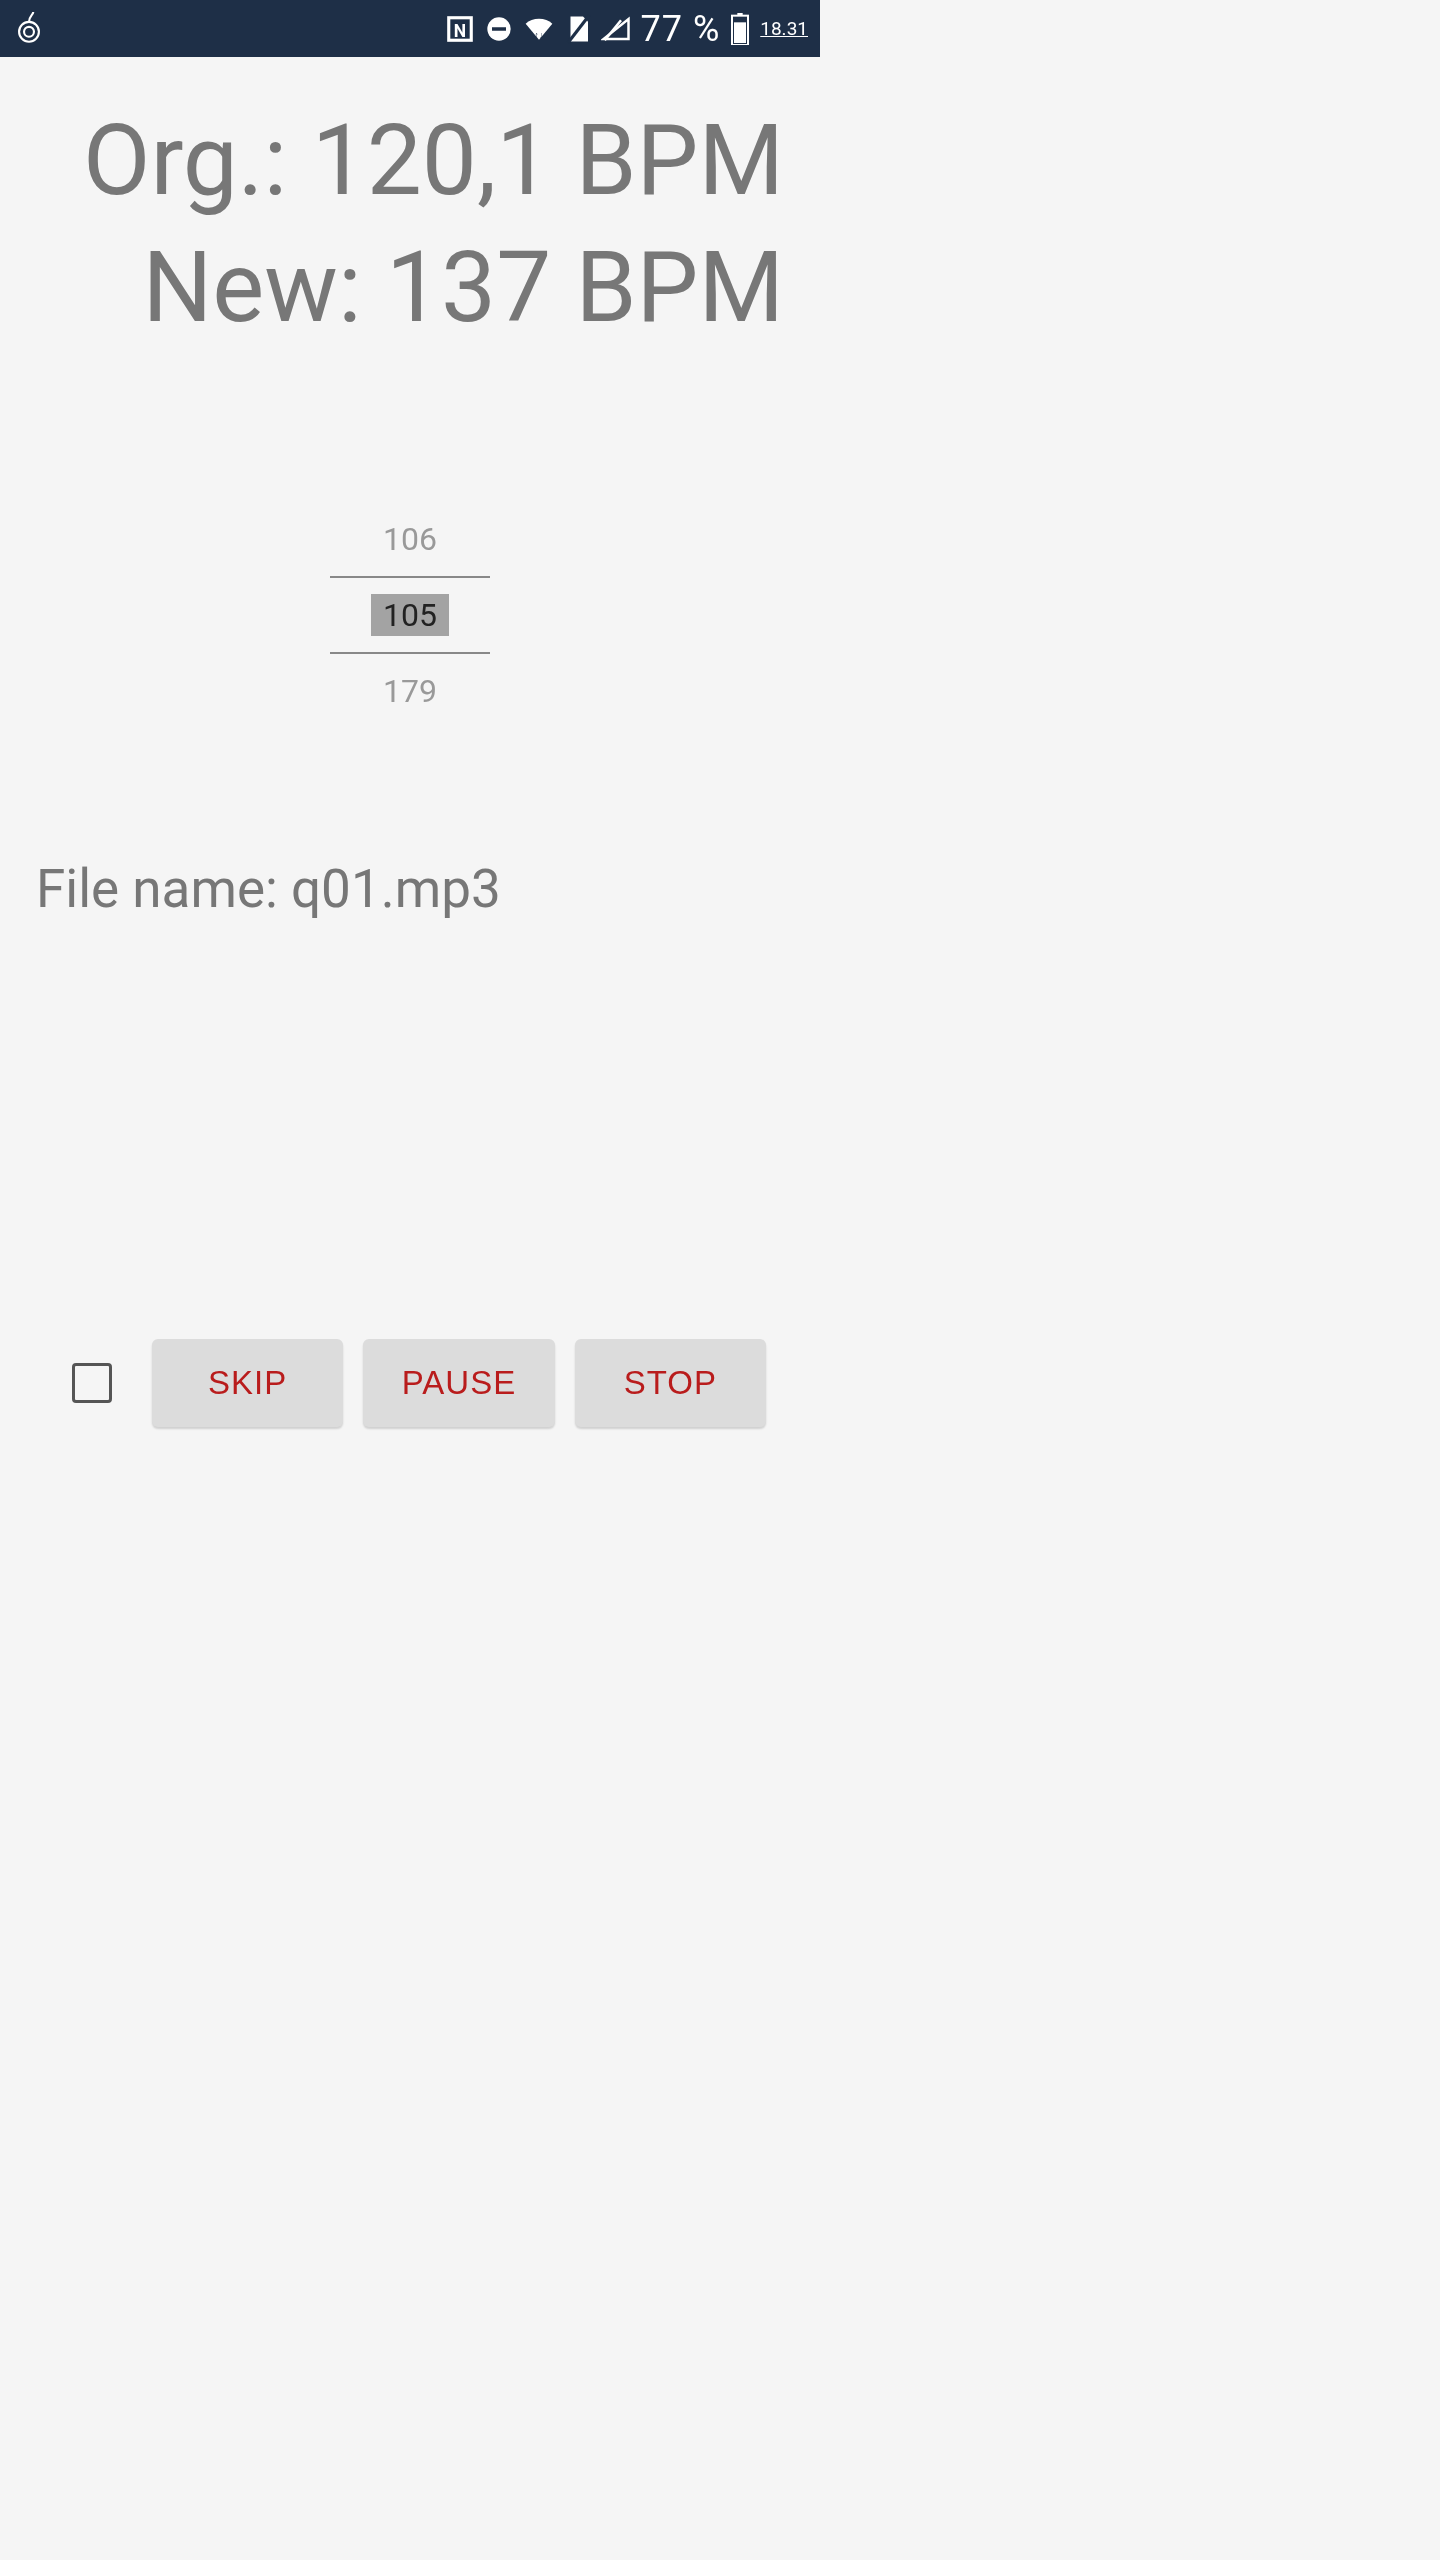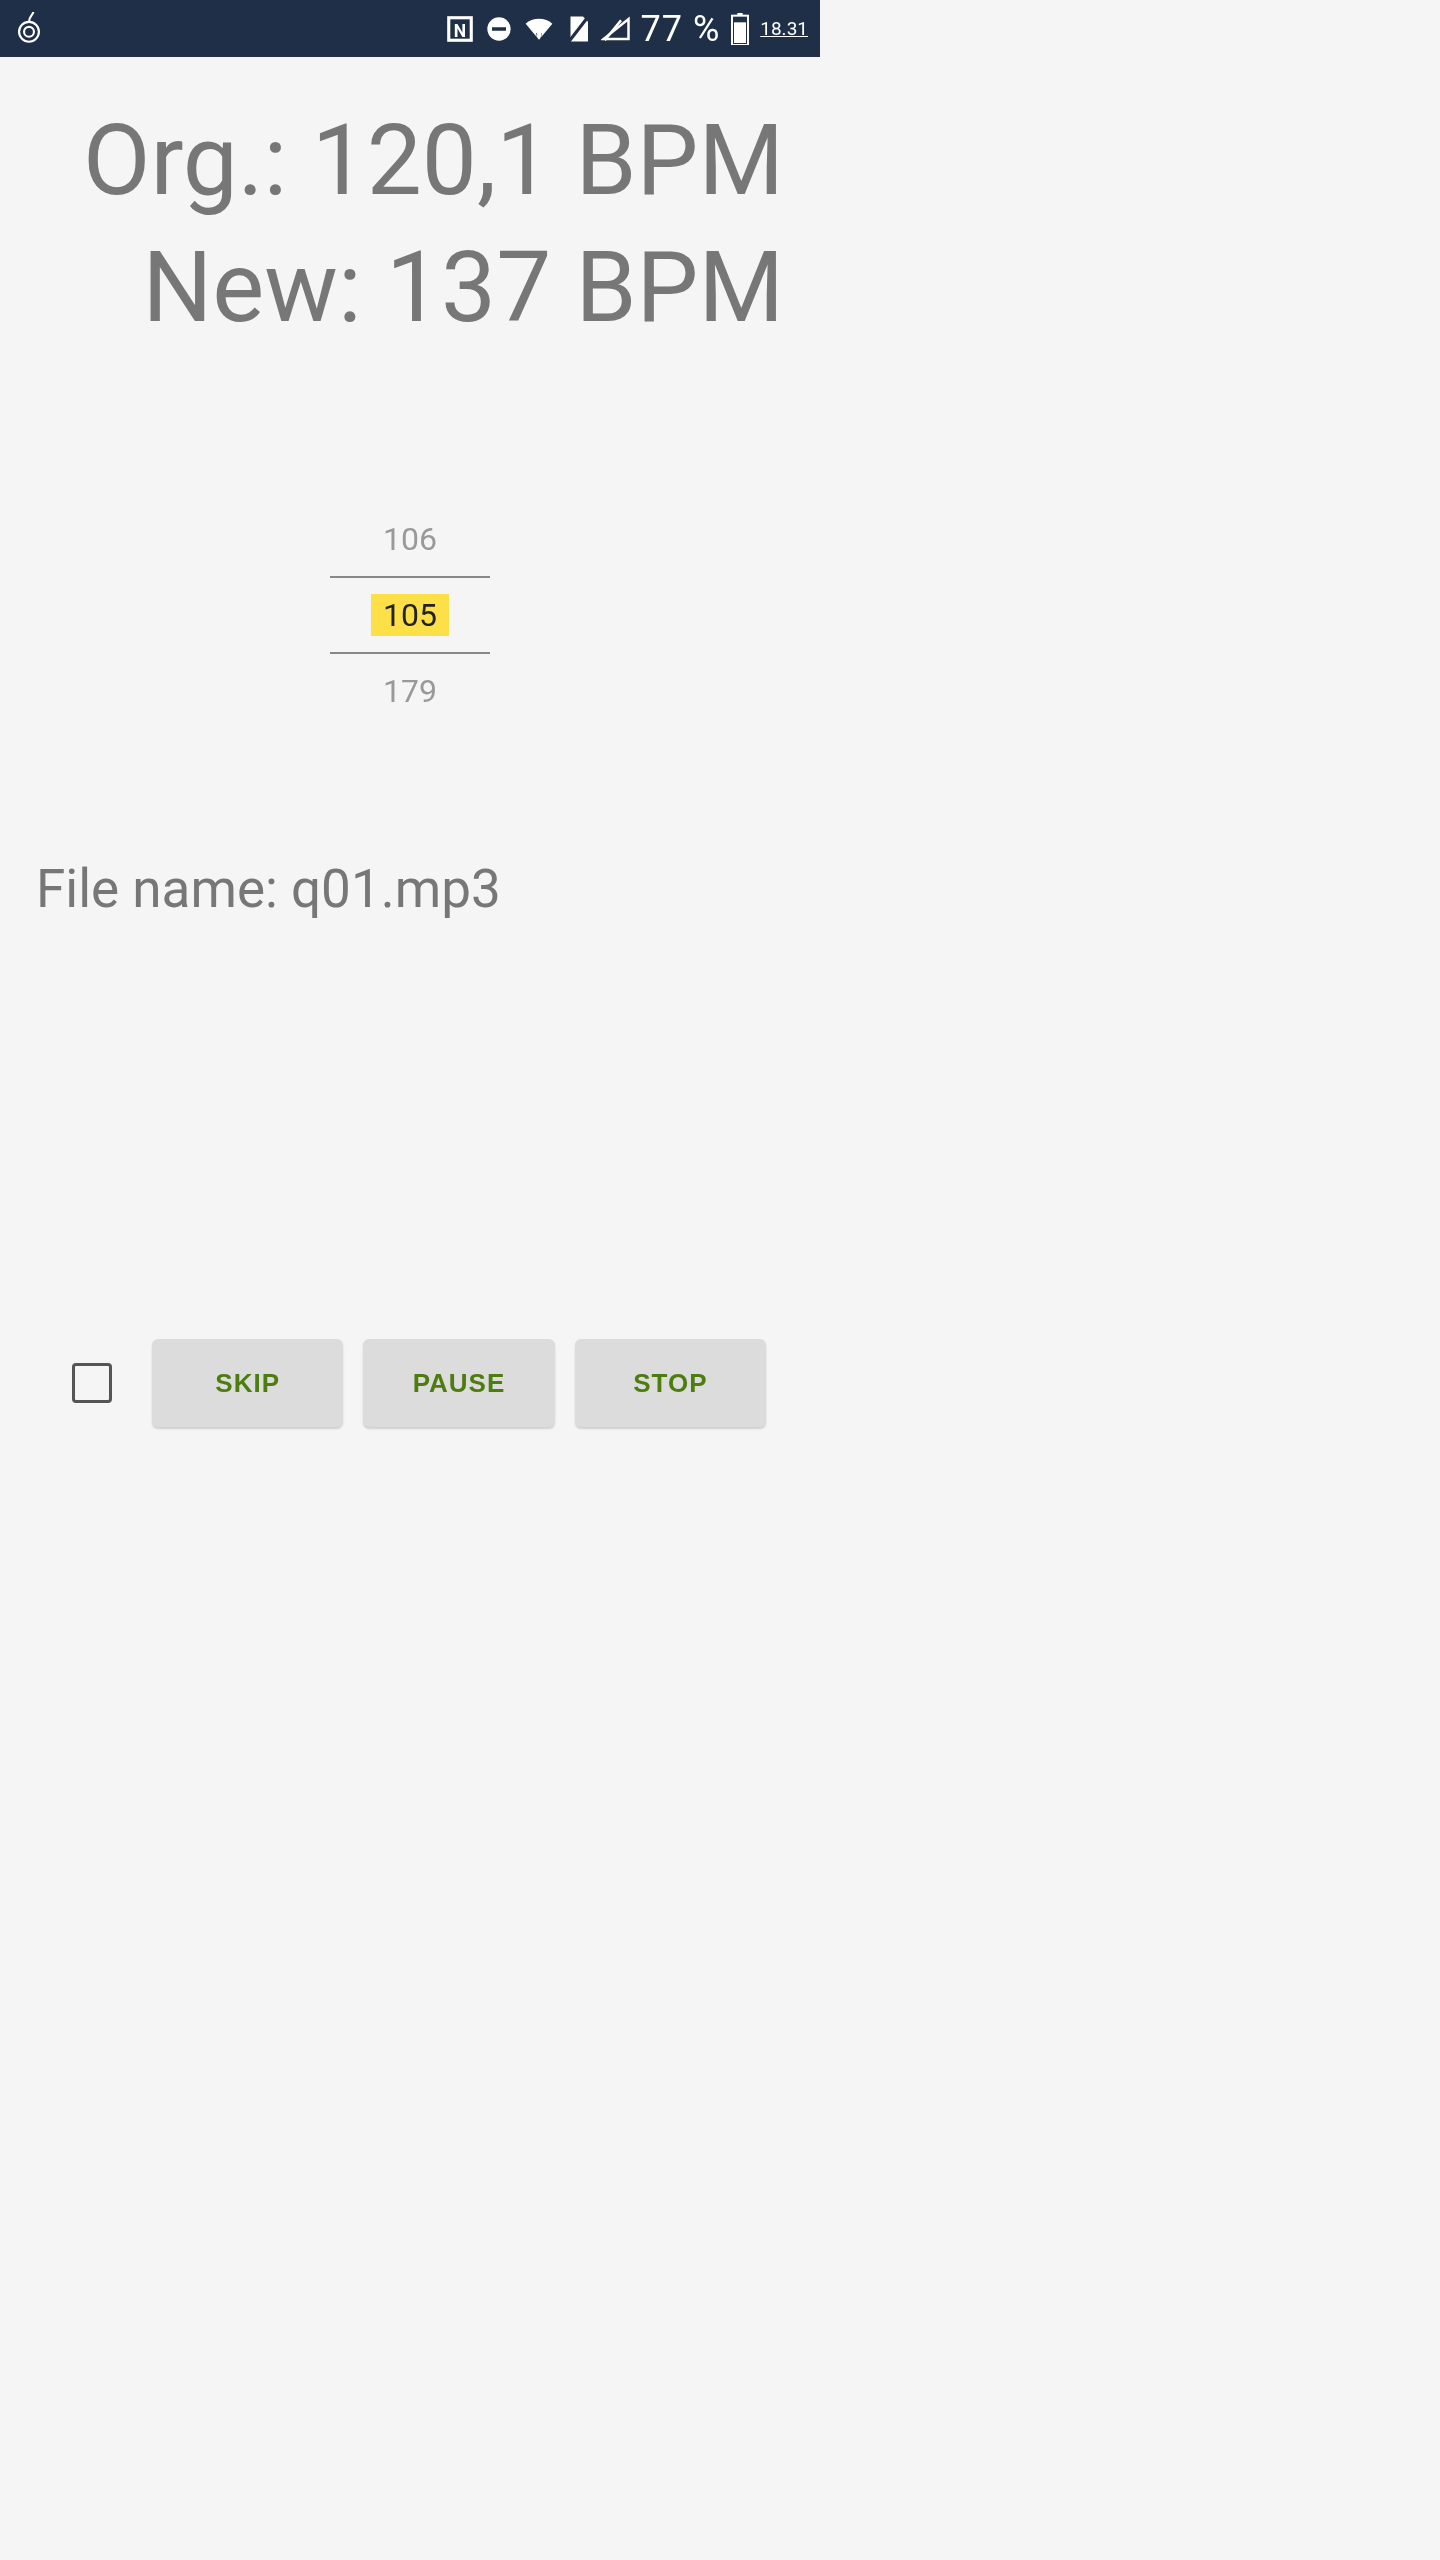--- a/index.html
+++ b/index.html
@@ -78,21 +78,21 @@
     }
     .picker-ghost {
       color: #999;
     }
     .picker-sel {
       color: #222;
       border-top: 2px solid #888;
       border-bottom: 2px solid #888;
     }
     .picker-sel .hl {
-      background: #fde047;
+      background: #a3a3a3;
       padding: 2px 12px;
     }
     .filename {
       margin-top: 130px;
       color: #777;
       font-size: 53px;
     }
     .spacer {
       flex: 1;
     }
@@ -110,23 +110,23 @@
       margin-left: 18px;
       margin-right: 20px;
       flex-shrink: 0;
     }
     .btn {
       flex: 1;
       background: #dcdcdc;
       border: none;
       border-radius: 6px;
       height: 88px;
-      font-size: 26px;
-      font-weight: 700;
-      color: #4d7c0f;
+      font-size: 33px;
+      font-weight: 400;
+      color: #b91c1c;
       letter-spacing: 1px;
       box-shadow: 0 2px 2px rgba(0,0,0,0.15);
       cursor: pointer;
     }
   </style>
 </head>
 <body>
 
 <div class="status-bar">
   <div class="status-left">

